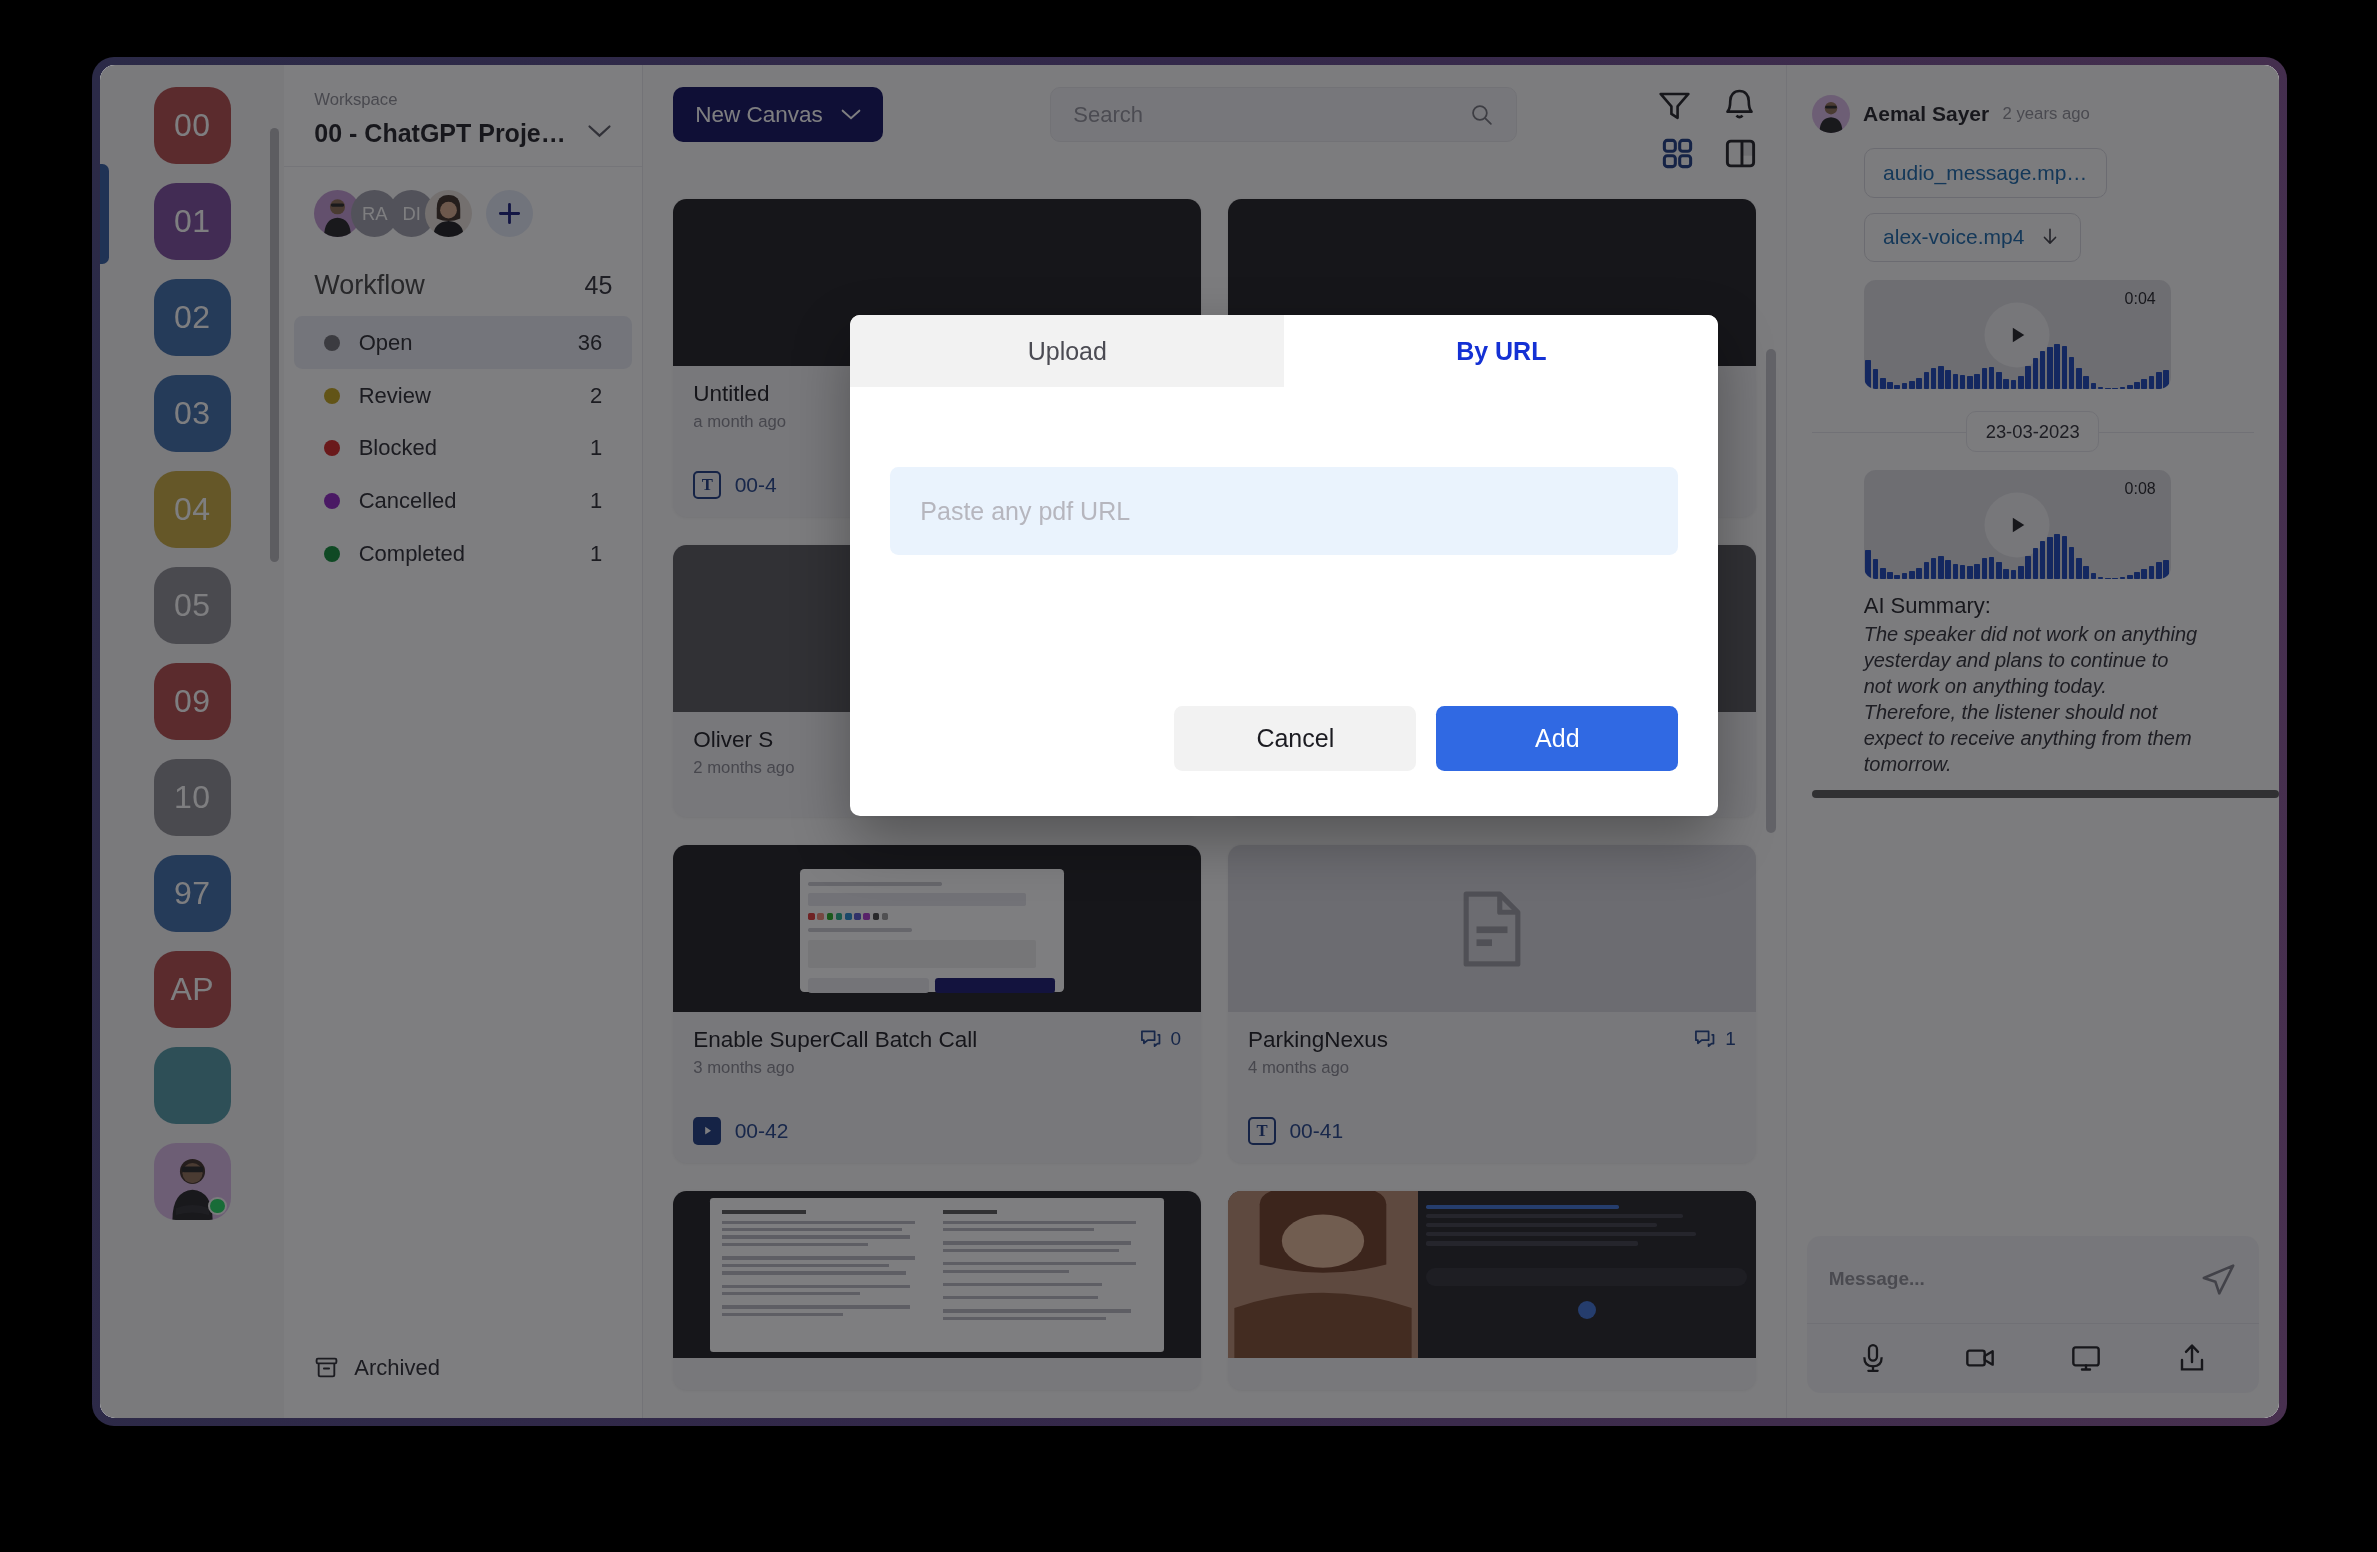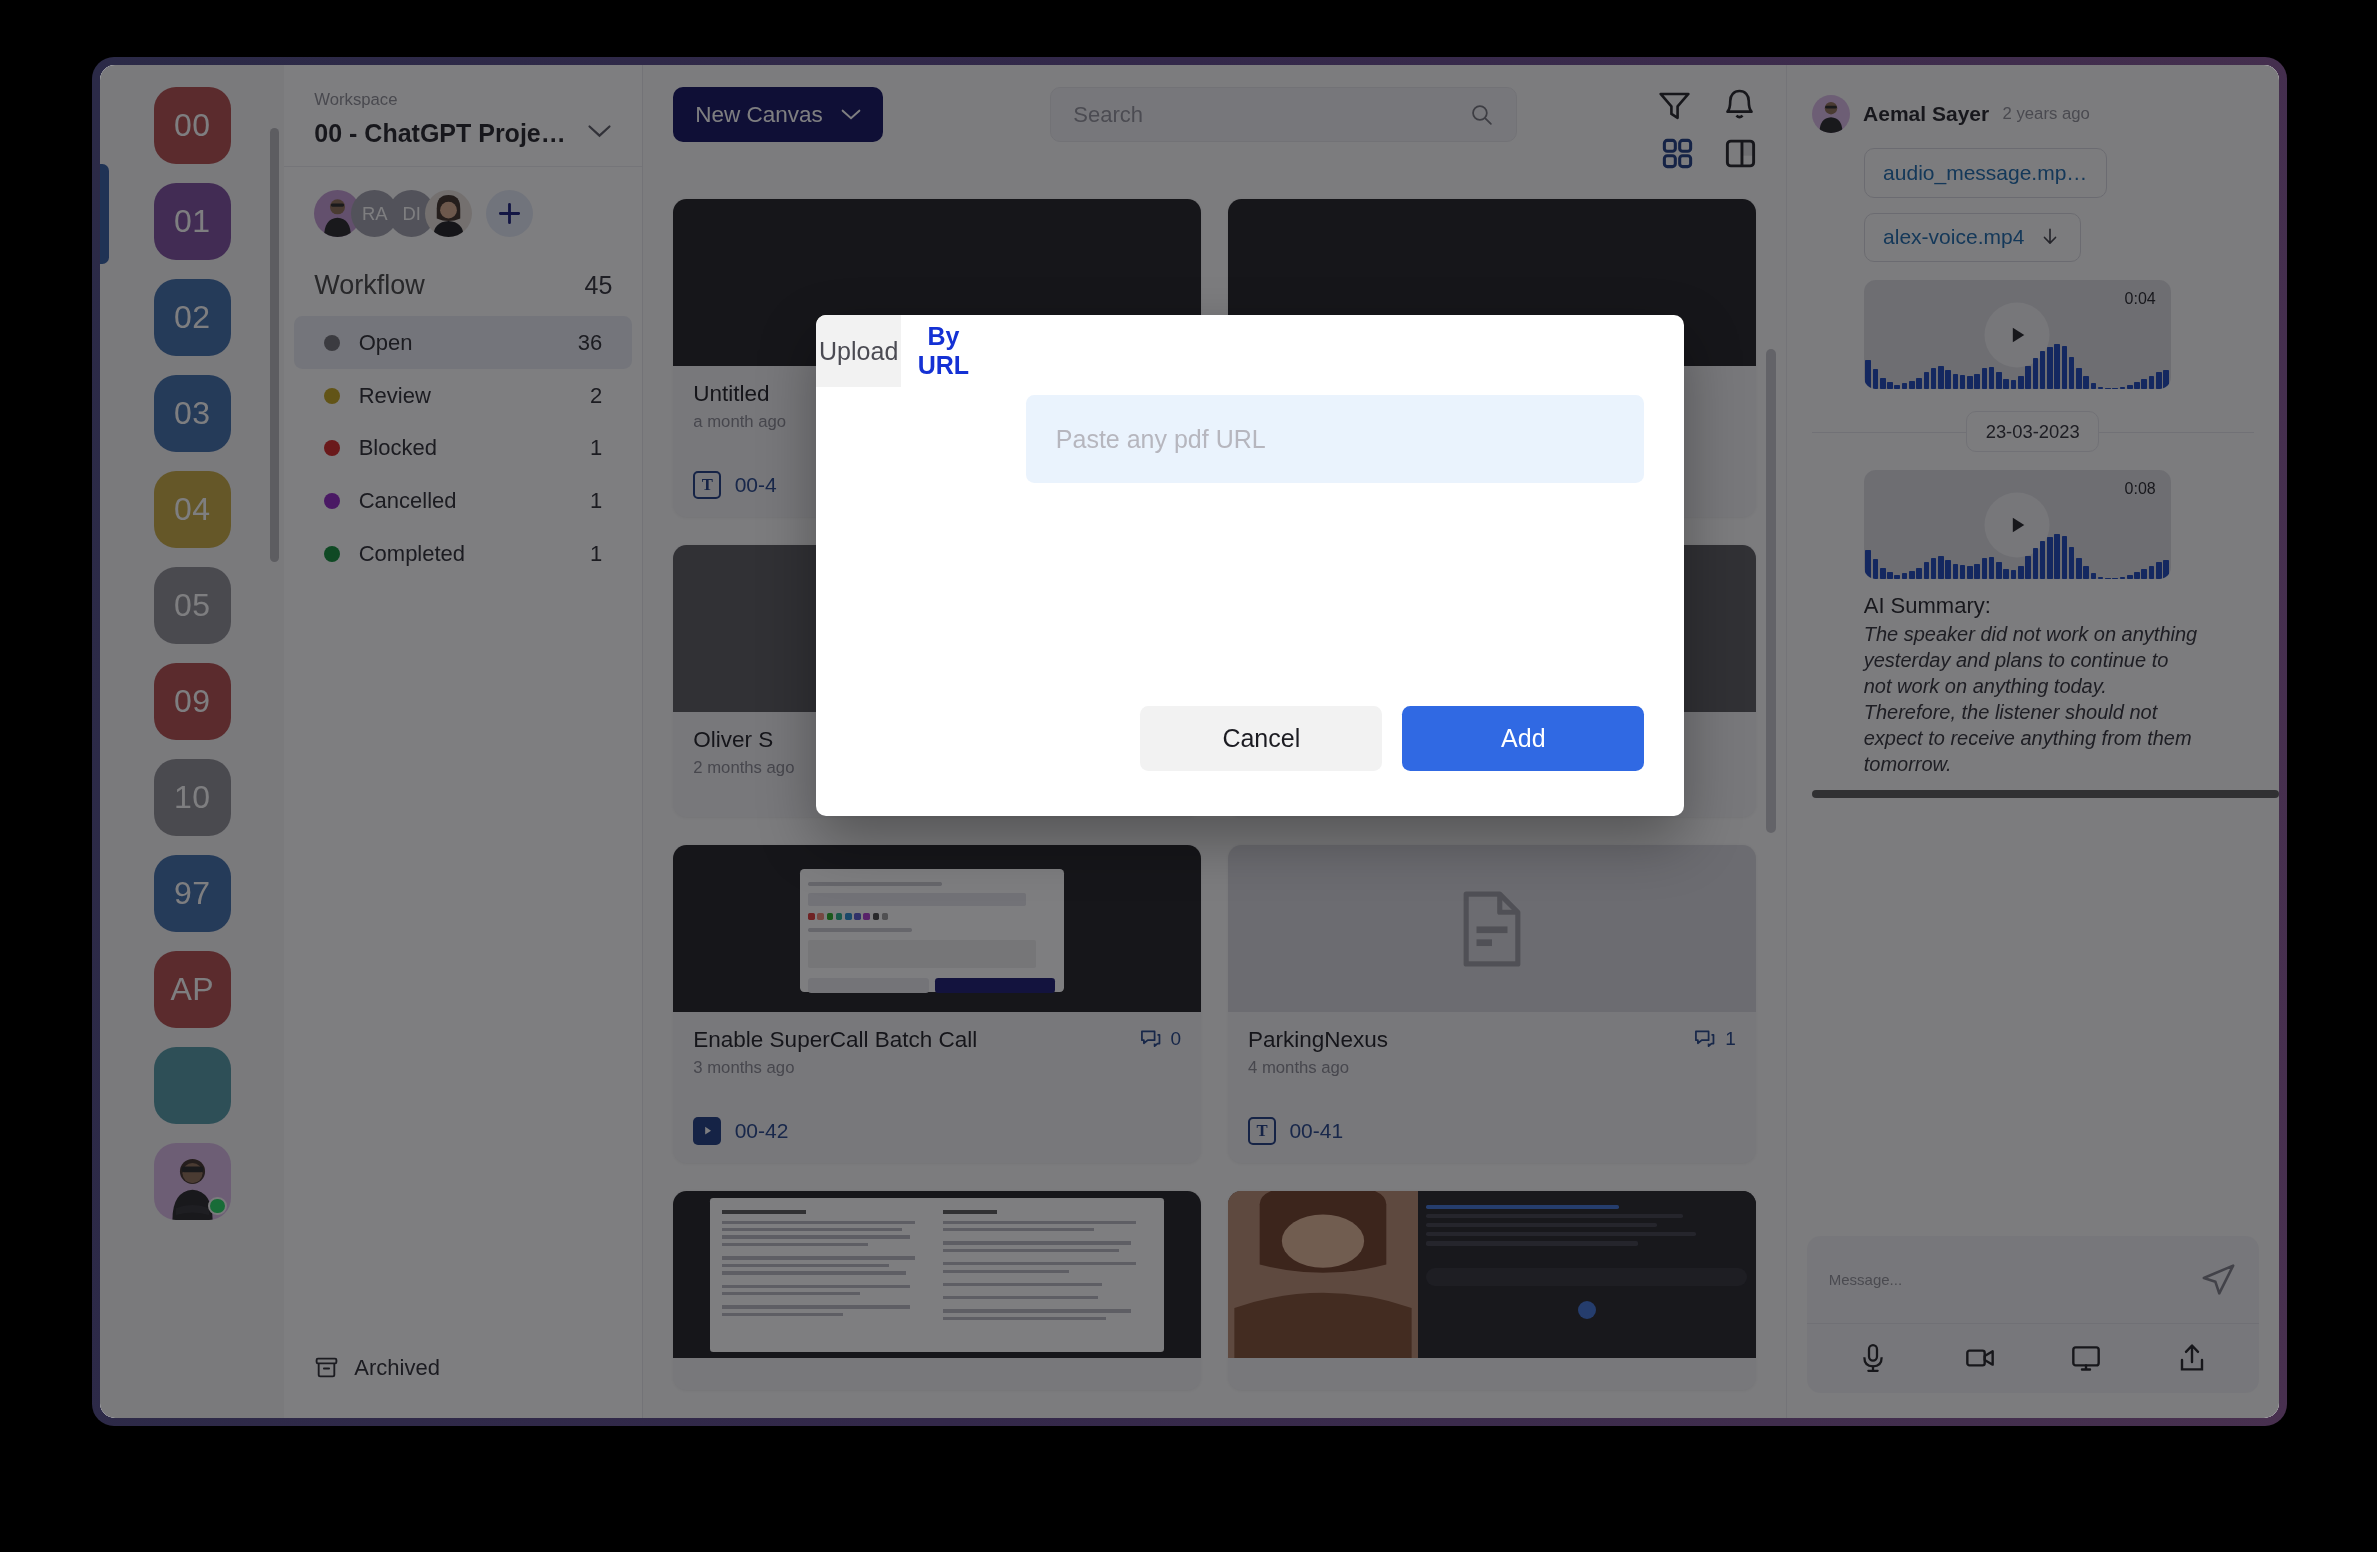--- a/index.html
+++ b/index.html
@@ -235,32 +235,32 @@
   #ai-sum-title { font-size: 22px; color: #1c1c22; }
   #ai-sum-body { font-size: 20px; color: #2b2b33; font-style: italic; line-height: 1.3; margin-top: 1.7px; }
   #chat-hscroll { margin: 13.4px 0 0 0; height: 8.3px; border-radius: 5px; background: #555; width: 467px; }
 
   #composer {
     margin: 11.7px 20px 25px 20px;
     background: #f0f0f3; border-radius: 13.4px;
     display: flex; flex-direction: column;
   }
   #composer-top { display:flex; align-items:center; padding: 25px 22px 25px 22px; }
-  #composer-input { flex:1; border:none; background:transparent; outline:none; font-size:15px; font-family:inherit; color:#2b2b33;}
+  #composer-input { flex:1; border:none; background:transparent; outline:none; font-size:19px; font-family:inherit; color:#2b2b33;font-weight:bold;}
   #composer-input::placeholder { color:#8d8d96; }
   #composer-bar { border-top:0.8px solid #e0e0e6; display:flex; align-items:center; justify-content:space-around; padding: 18.4px 13.4px; }
 
   
   #modal {
     position: absolute; z-index: 80;
-    left: 716px; top: 250px;
+    left: 750px; top: 250px;
     width: 868px; height: 501px;
     background: #ffffff; border-radius: 10px;
     box-shadow: 0 23.4px 58px rgba(0,0,0,0.32);
-    display: flex; flex-direction: row;
+    display: flex; flex-direction: column;
     overflow: hidden;
   }
   #modal-tabs { display: flex; height: 72px; flex: none; }
   .modal-tab {
     flex: 1; display: flex; align-items: center; justify-content: center;
     font-size: 25px; cursor: pointer; border: none; font-family: inherit;
   }
   .modal-tab.inactive { background: #f2f2f2; color: #4b4b53; }
   .modal-tab.active { background: #ffffff; color: #1431d4; font-weight: 700; }
   #modal-body { flex: 1; position: relative; padding: 0 40px; }

